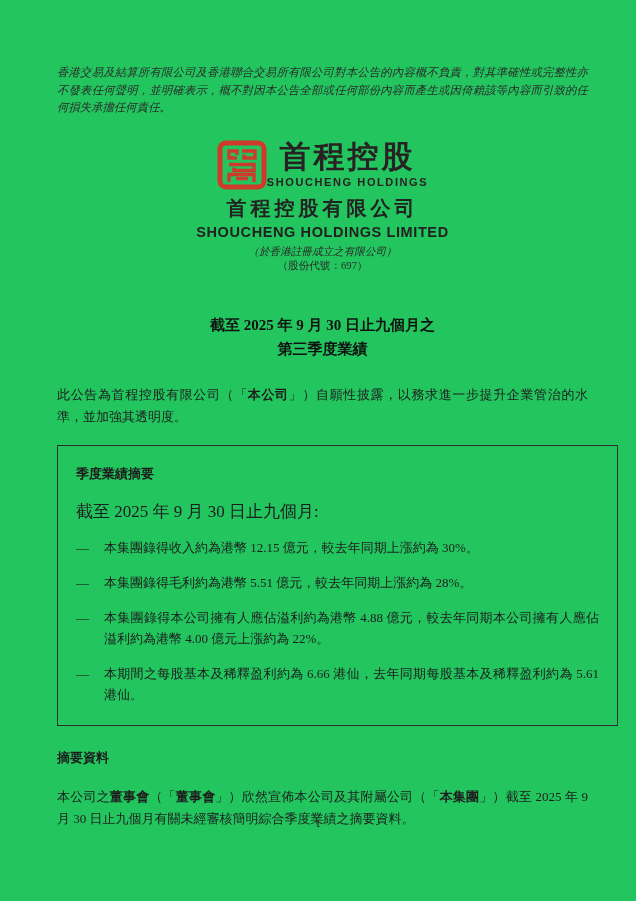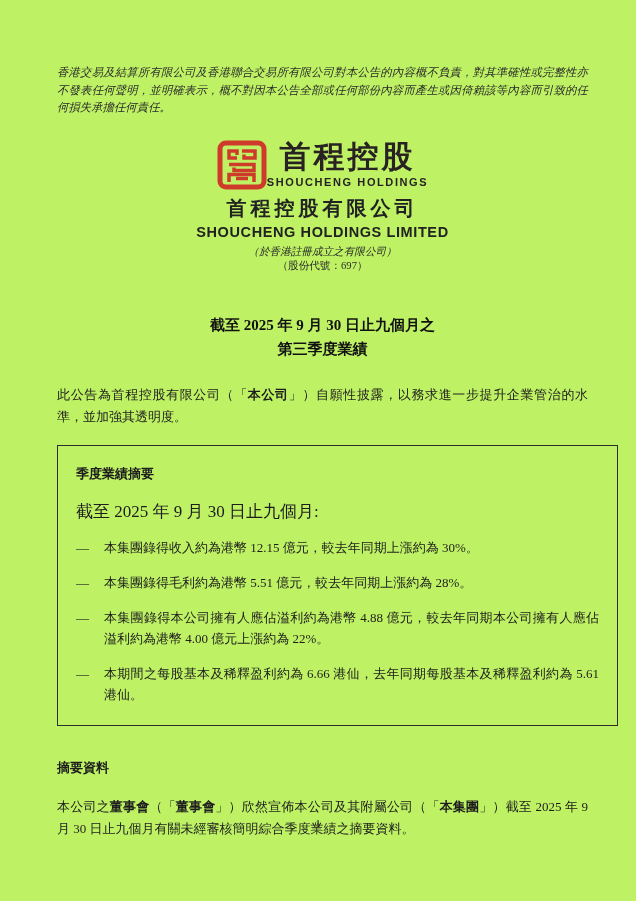--- a/index.html
+++ b/index.html
@@ -2,21 +2,21 @@
 <html><head>
 <meta charset="utf-8">
 <style>
   * { margin: 0; padding: 0; box-sizing: border-box; }
   html, body { background: #ffffff; }
   .page {
     position: relative;
     width: 636px;
     height: 901px;
     margin: 0 auto;
-    background: #bef264;
+    background: #22c55e;
     font-family: "Liberation Serif", "DejaVu Serif", serif;
     color: #1d1d1d;
     overflow: hidden;
   }
   .content { padding: 0 48px 0 57px; }
 
   .disclaimer {
     margin-top: 64px;
     font-style: italic;
     font-size: 11.4px;
@@ -95,21 +95,21 @@
     border: 1px solid #2e2e2e;
     padding: 19px 18px 20px 18px;
     width: 561px;
   }
   .box-heading { font-weight: 700; font-size: 13px; }
   .box-sub { margin-top: 17px; font-size: 17px; }
   .bullet { display: flex; margin-top: 14px; font-size: 13px; line-height: 21px; }
   .bullet .marker { flex: 0 0 28px; }
   .bullet .btext { flex: 1; text-align: justify; }
 
-  .section-heading { margin-top: 33px; font-weight: 700; font-size: 13px; }
+  .section-heading { margin-top: 23px; font-weight: 700; font-size: 13px; }
   .section-para {
     margin-top: 19px;
     font-size: 13px;
     line-height: 22px;
     text-align: justify;
   }
 
   .page-number {
     position: absolute;
     left: 0; right: 0;

